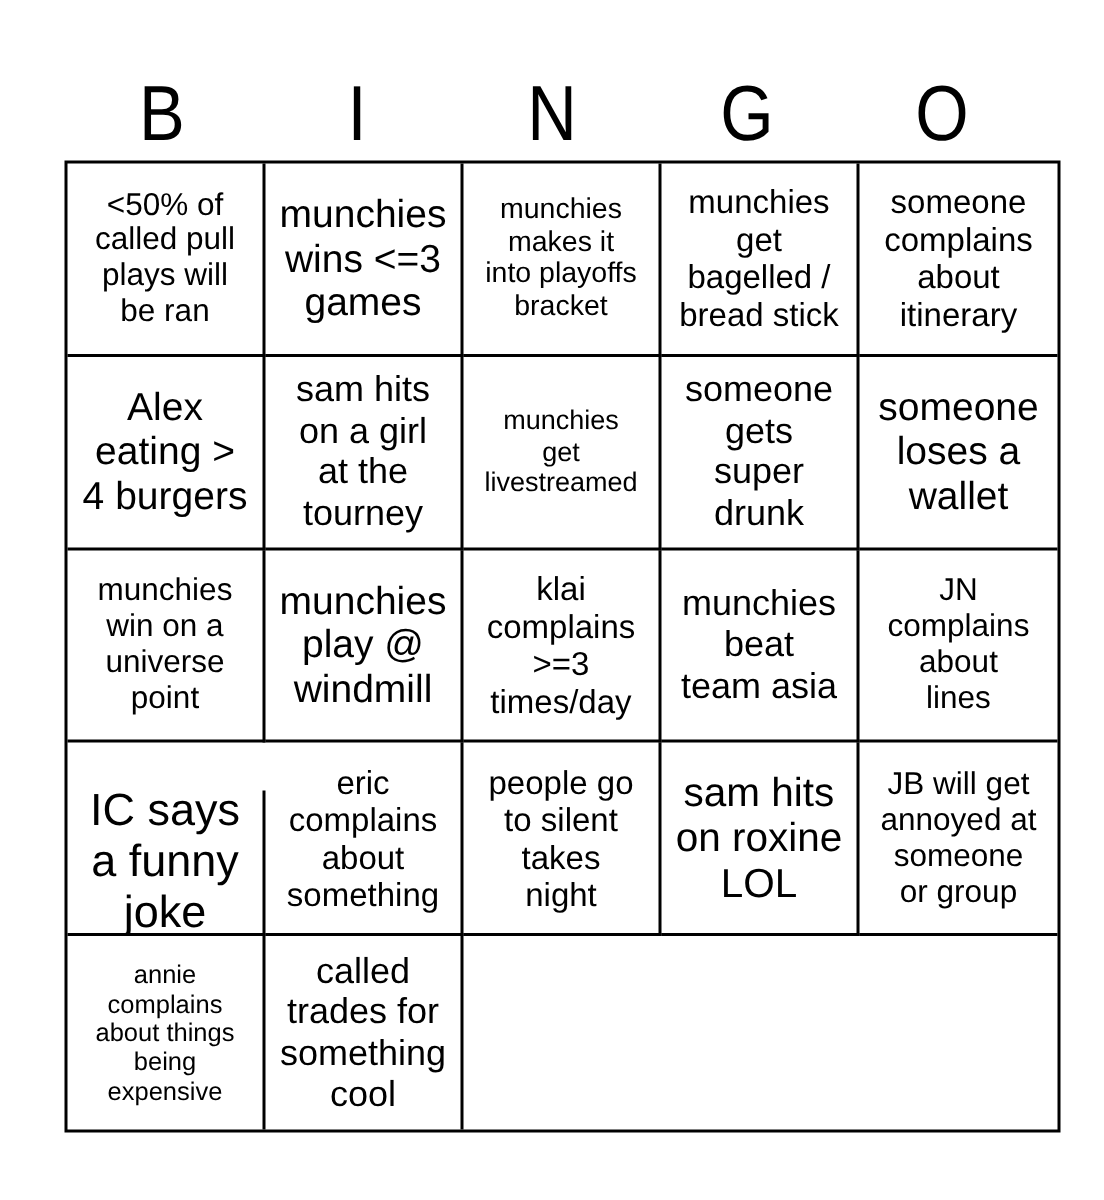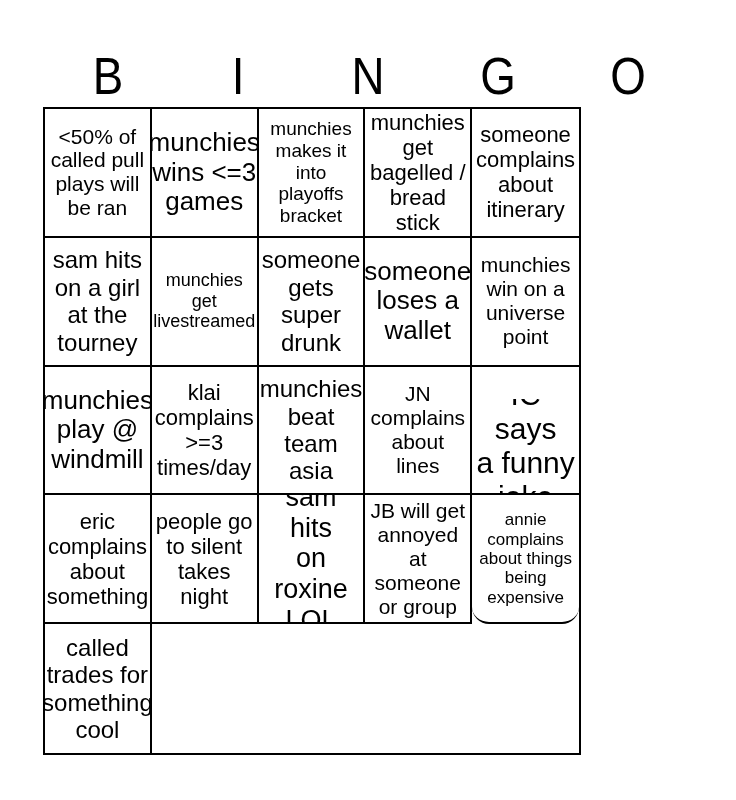--- a/index.html
+++ b/index.html
@@ -28,21 +28,21 @@
     font-size: 52px;
     line-height: 52px;
     font-weight: 400;
     transform: scaleX(0.88);
     transform-origin: center;
   }
   .card {
     position: absolute;
     left: 43px;
     top: 107px;
-    width: 538px;
+    width: 664px;
     height: 648px;
     box-sizing: border-box;
     border: 2px solid #000000;
     display: grid;
     grid-template-columns: repeat(5, 1fr);
     grid-template-rows: repeat(5, 1fr);
     background: #ffffff;
   }
   .cell {
     box-sizing: border-box;
@@ -52,21 +52,21 @@
     align-items: center;
     justify-content: center;
     text-align: center;
     white-space: pre-line;
     line-height: 1.14;
     padding: 2px 4px;
     overflow: hidden;
   }
   .cell:nth-child(5n) { border-right: 0; }
   .cell:nth-child(n+21) { border-bottom: 0; }
-  .f17 { font-size: 17px; border-radius: 17px; }
+  .f17 { font-size: 17px; }
   .f18 { font-size: 18px; }
   .f19 { font-size: 19px; }
   .f21 { font-size: 21px; }
   .f22 { font-size: 22px; }
   .f24 { font-size: 24px; }
   .f26 { font-size: 26px; }
   .f27 { font-size: 27px; }
   .f30 { font-size: 30px; margin-top: 32px; }
 </style>
 </head>
@@ -94,20 +94,23 @@
 bracket</div>
   <div class="cell f22">munchies
 get
 bagelled /
 bread stick</div>
   <div class="cell f22">someone
 complains
 about
 itinerary</div>
 
+  <div class="cell f26">Alex
+eating &gt;
+4 burgers</div>
   <div class="cell f24">sam hits
 on a girl
 at the
 tourney</div>
   <div class="cell f18">munchies
 get
 livestreamed</div>
   <div class="cell f24">someone
 gets
 super

